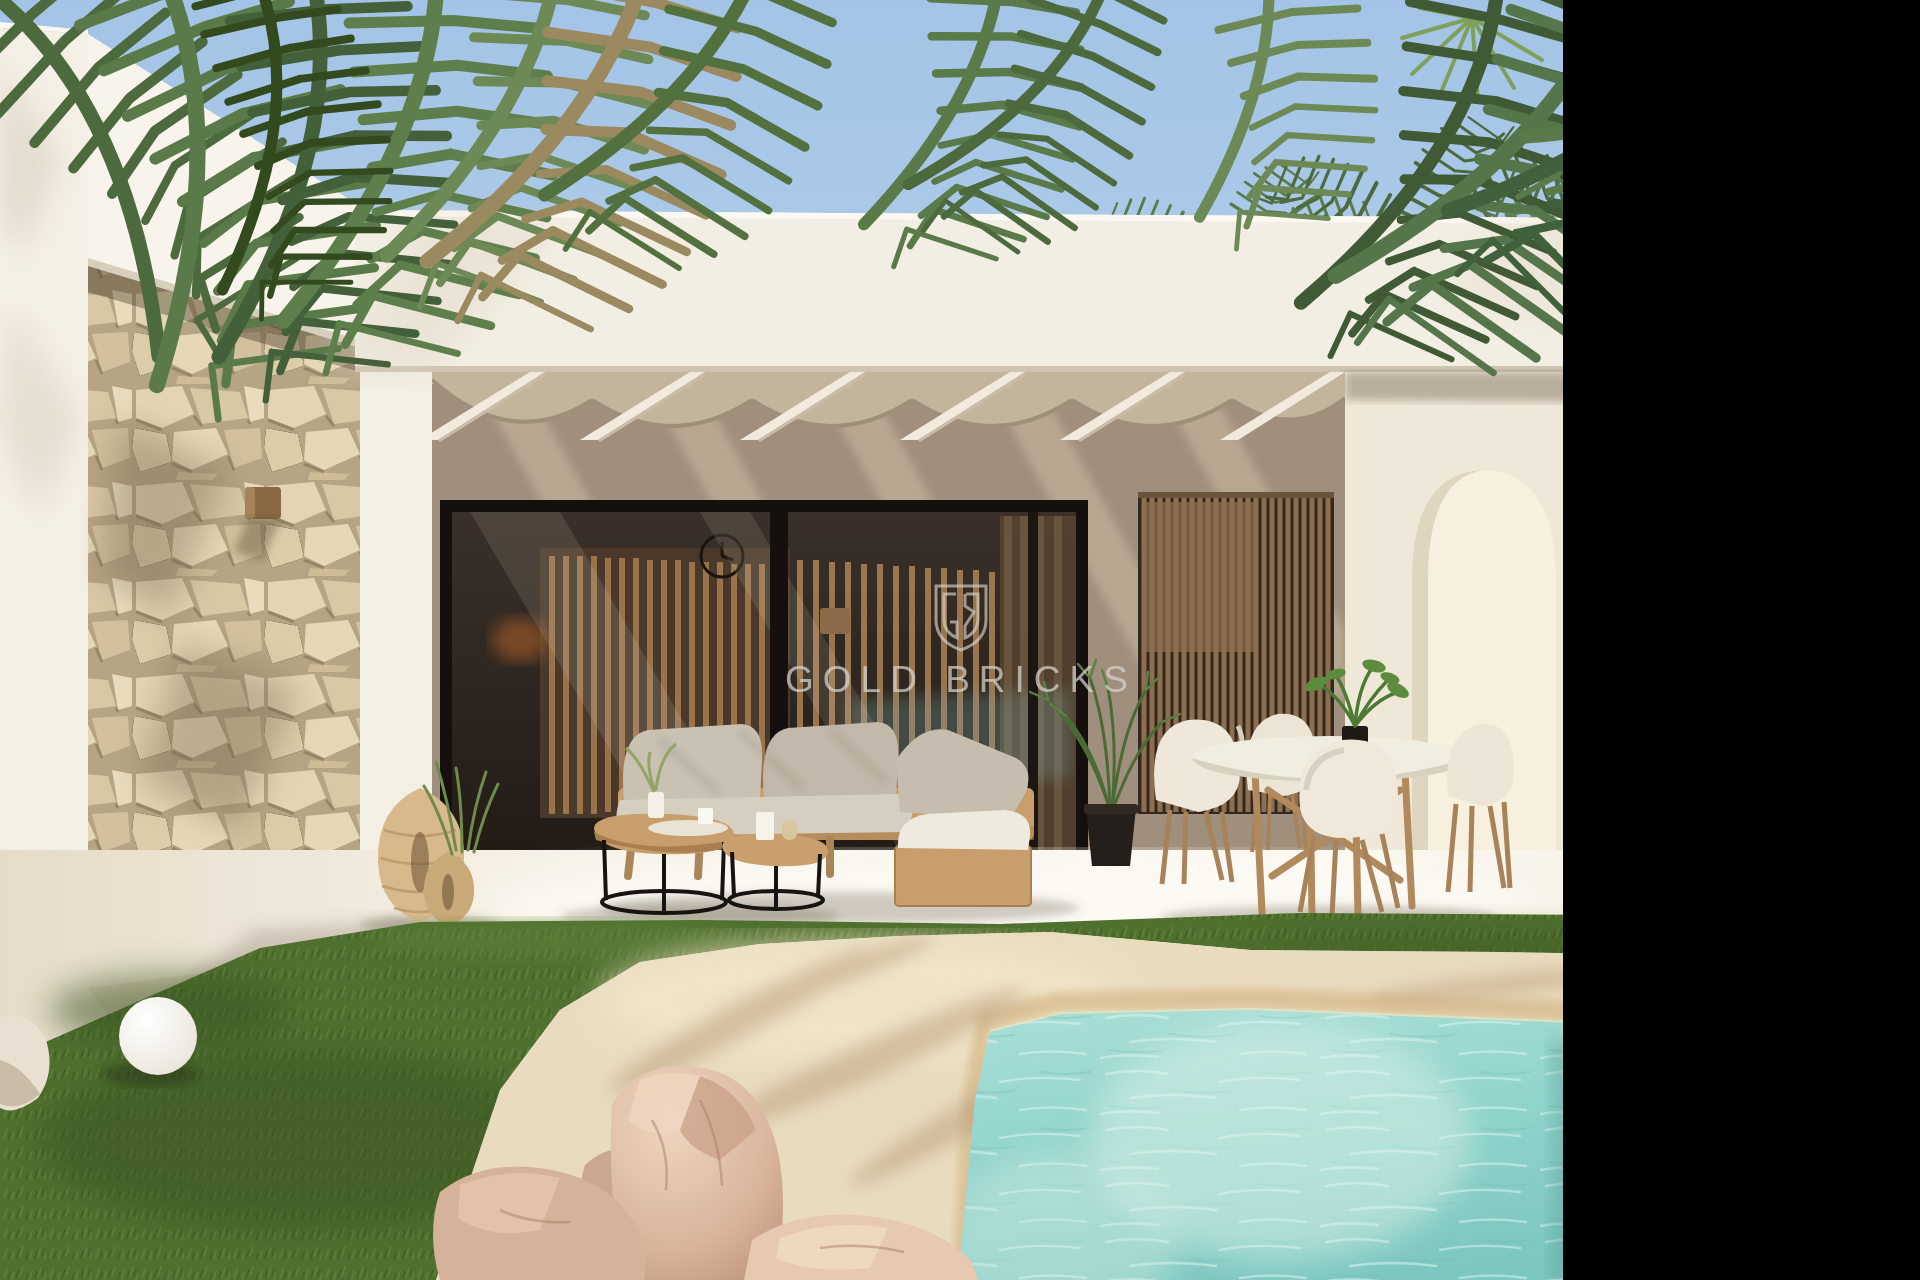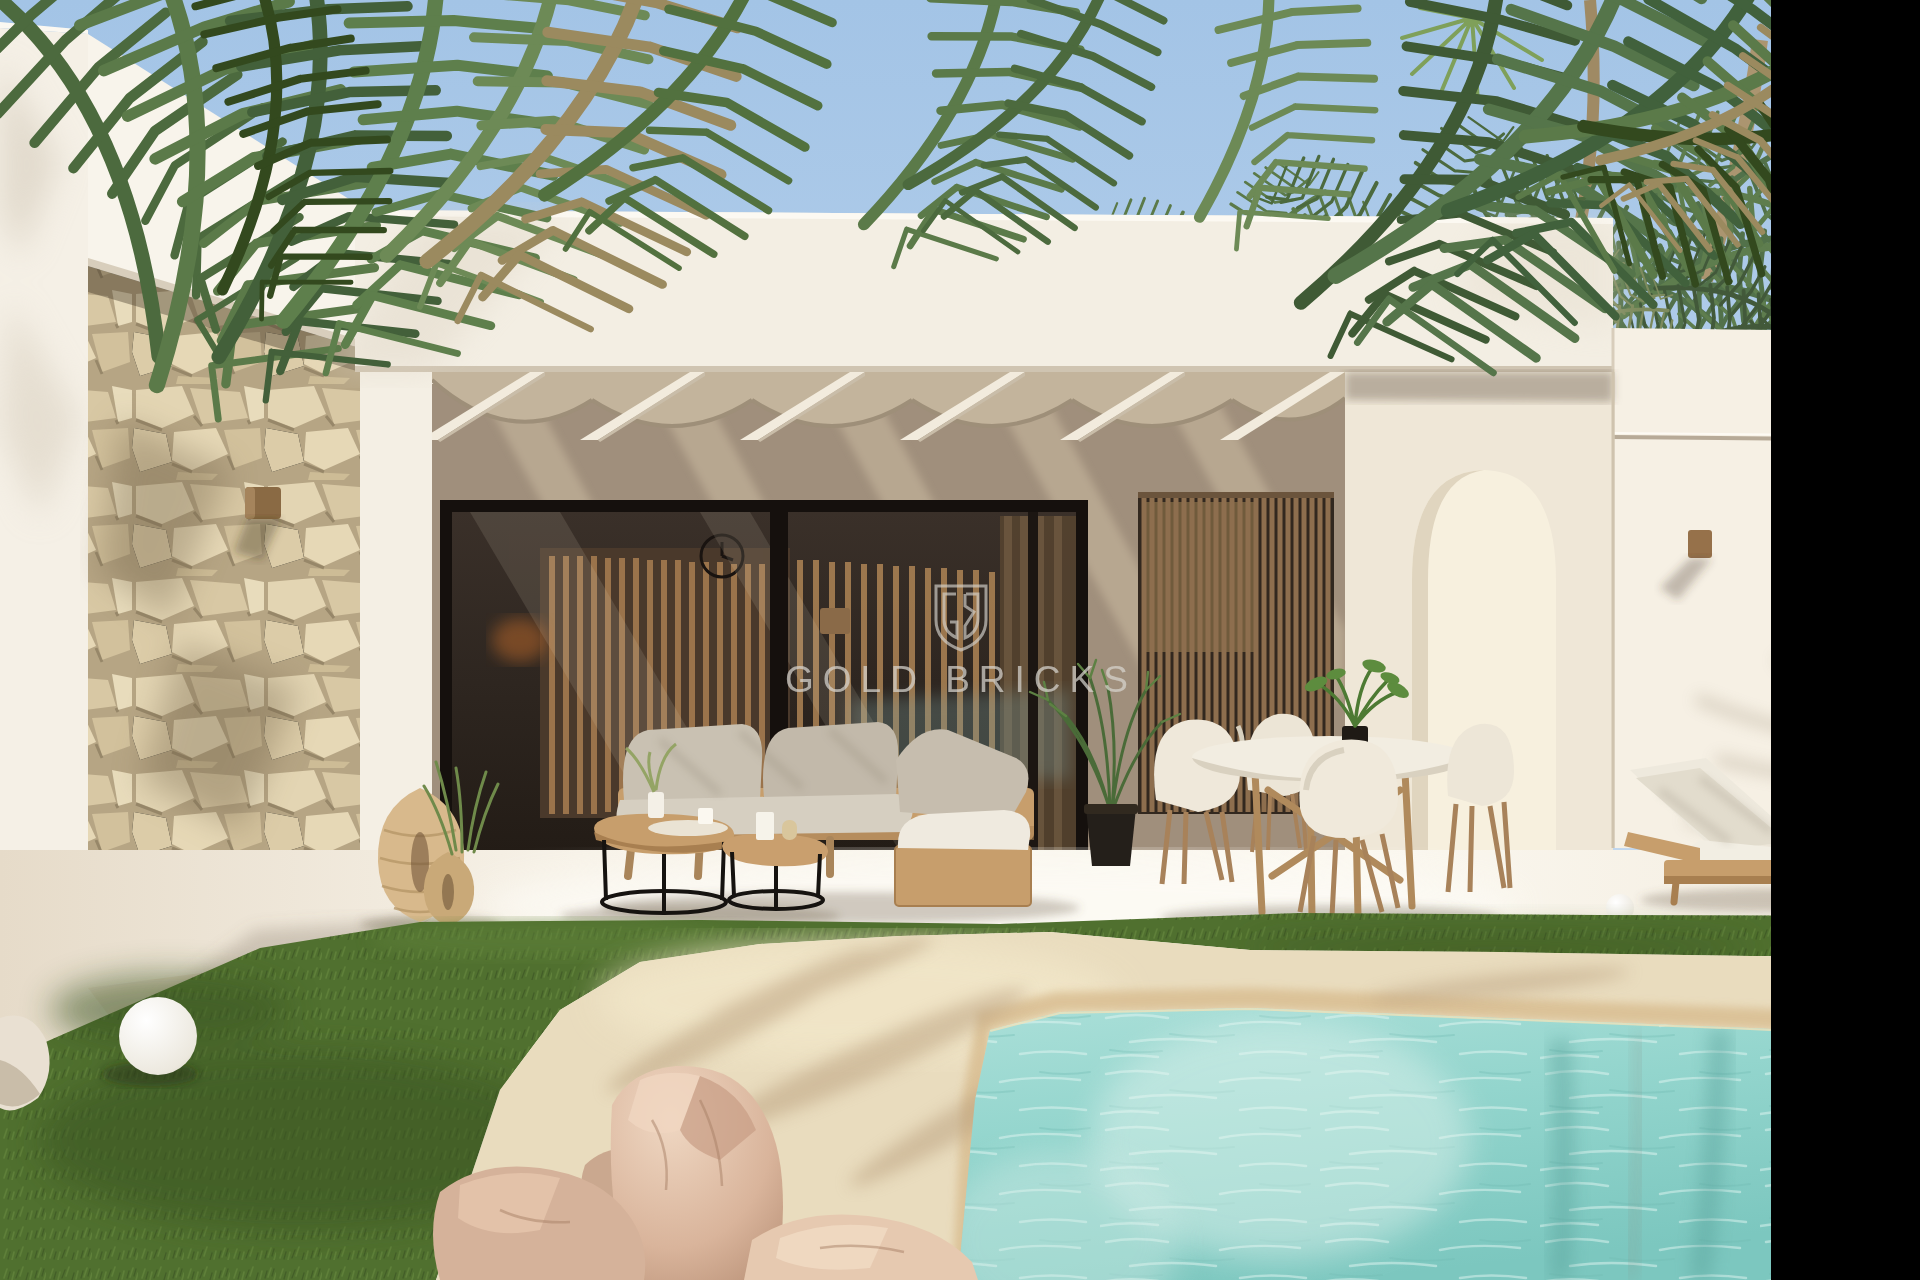--- a/index.html
+++ b/index.html
@@ -1,16 +1,16 @@
 <!DOCTYPE html>
 <html style="--sky-top: #a3c4e6; --sky-bottom: #cfe0f2; --wall-lit: #f5f0e6; --wall-bright: #f8f4eb; --wall-shade: #e2d9ca; --facade: #f3eee3; --terrace-wall: #a08f7c; --terrace-stripe: #cbbba1; --pergola: #f0e9dc; --shade-fabric: #c3b49c; --glass: #2e2620; --frame: #15100d; --slat-wood: #8d6e4e; --stone-light: #e4d6b4; --stone-mid: #d3c29c; --stone-dark: #8a7a5c; --grass: #50702f; --grass-dark: #3a5422; --grass-light: #61823a; --sand: #e9dcbe; --sand-wet: #d9be92; --water: #93d5cd; --water-deep: #7cc7bf; --water-light: #c9ece6; --wood: #c79e6c; --cushion: #c9c1b2; --cushion-light: #efeadf; --watermark: #d8d5cf;"><head>
 <meta charset="utf-8">
 <style>
   html,body{margin:0;padding:0;background:#000;}
-  .stage{position:relative;width:1771px;height:1280px;overflow:hidden;font-family:"Liberation Sans",sans-serif;}
+  .stage{position:relative;width:1563px;height:1280px;overflow:hidden;font-family:"Liberation Sans",sans-serif;}
   svg{display:block;}
   .watermark-text{
     font-family:"Liberation Sans",sans-serif;
     font-weight:400;
     letter-spacing:9px;
     font-size:37px;
     fill:var(--watermark,#d8d5cf);
     opacity:.72;
   }
 </style>

